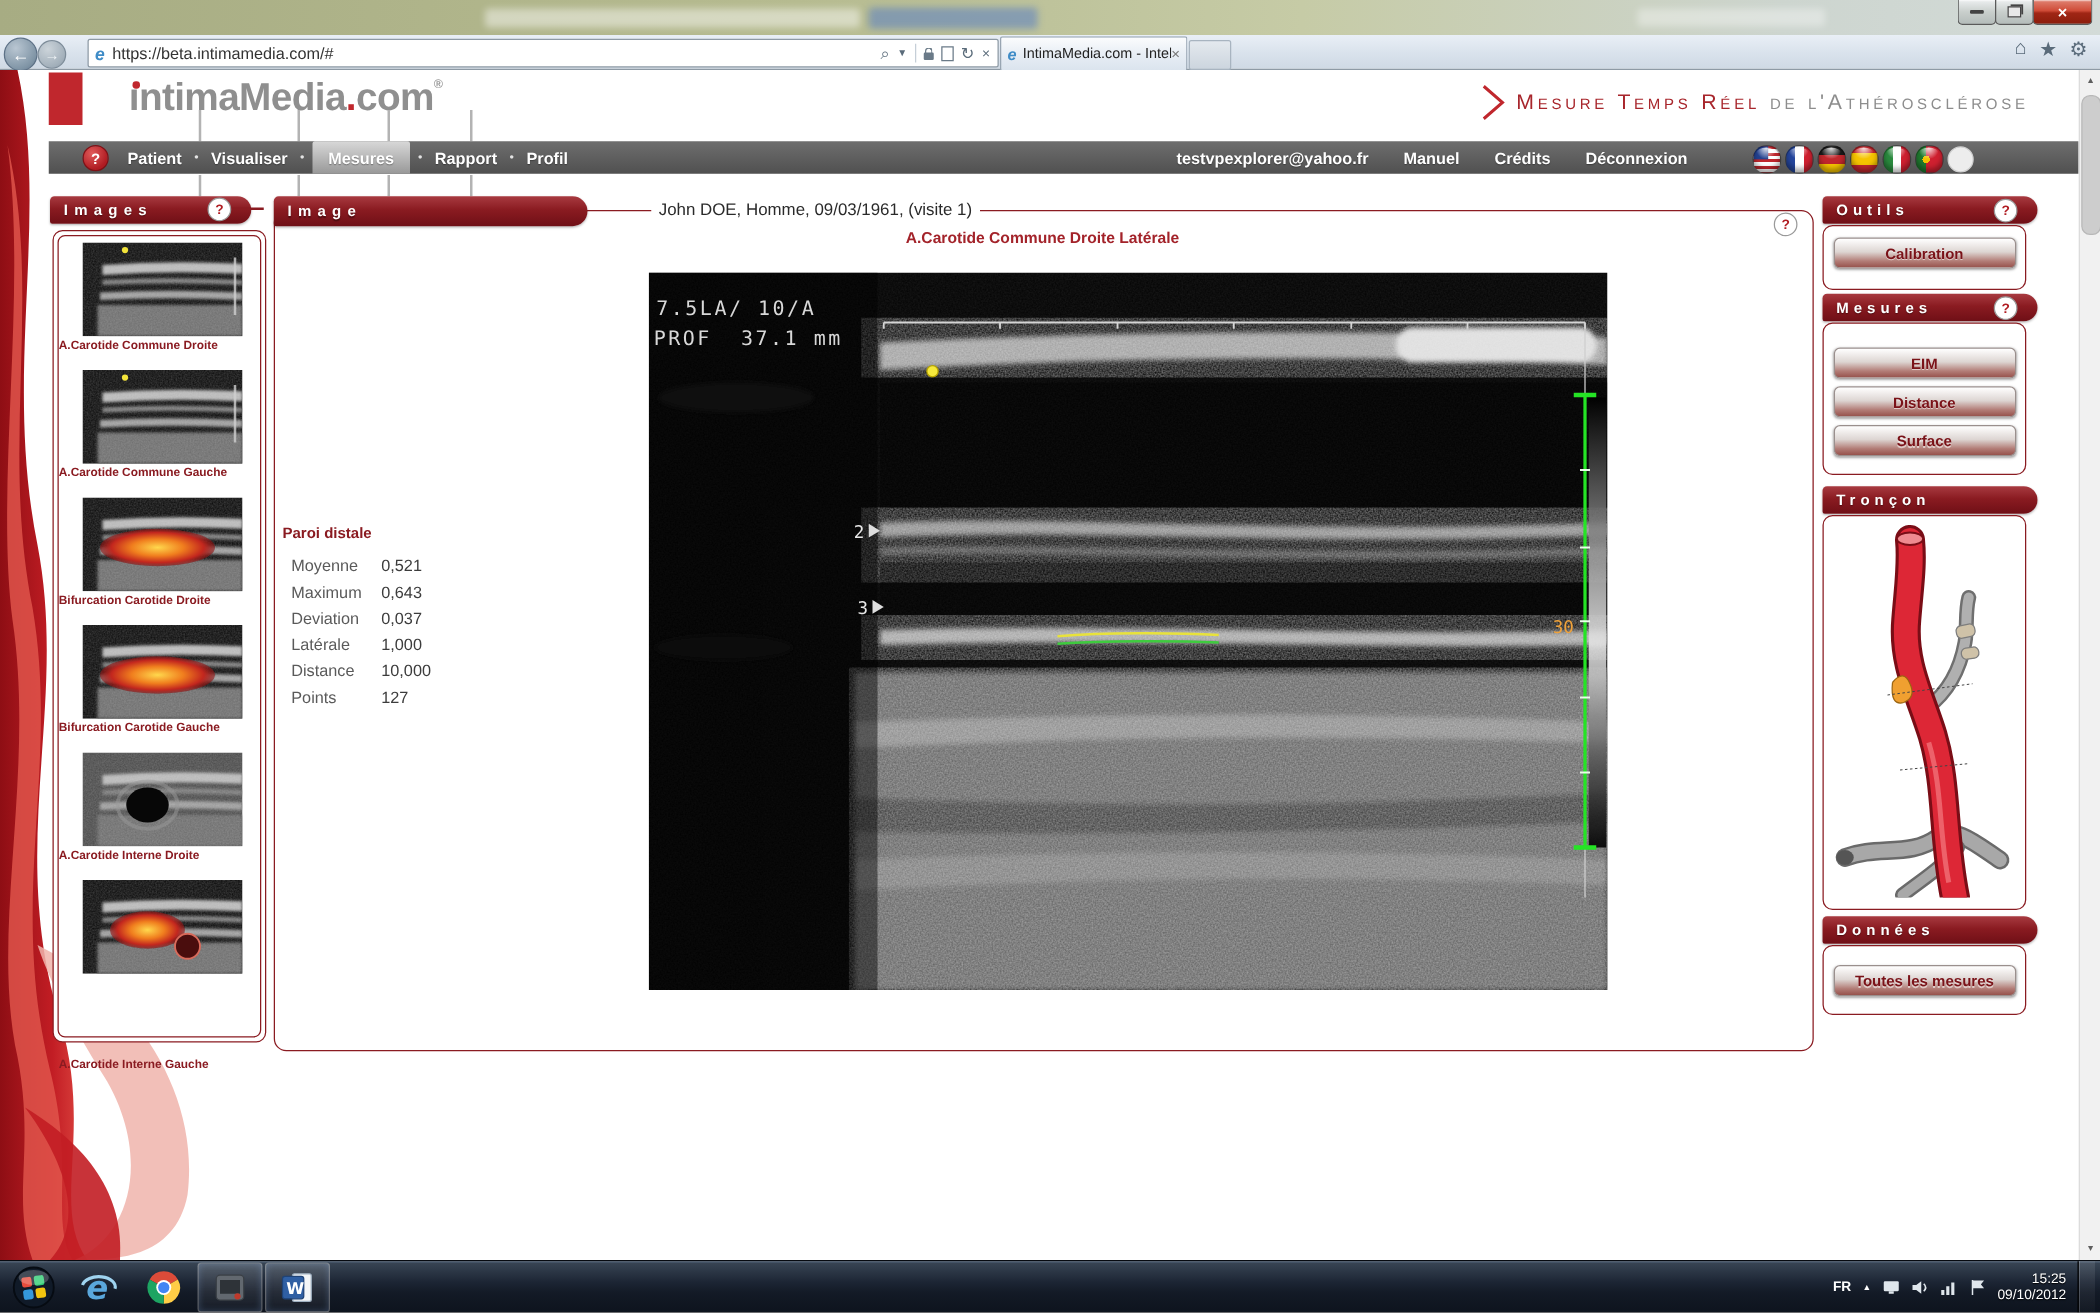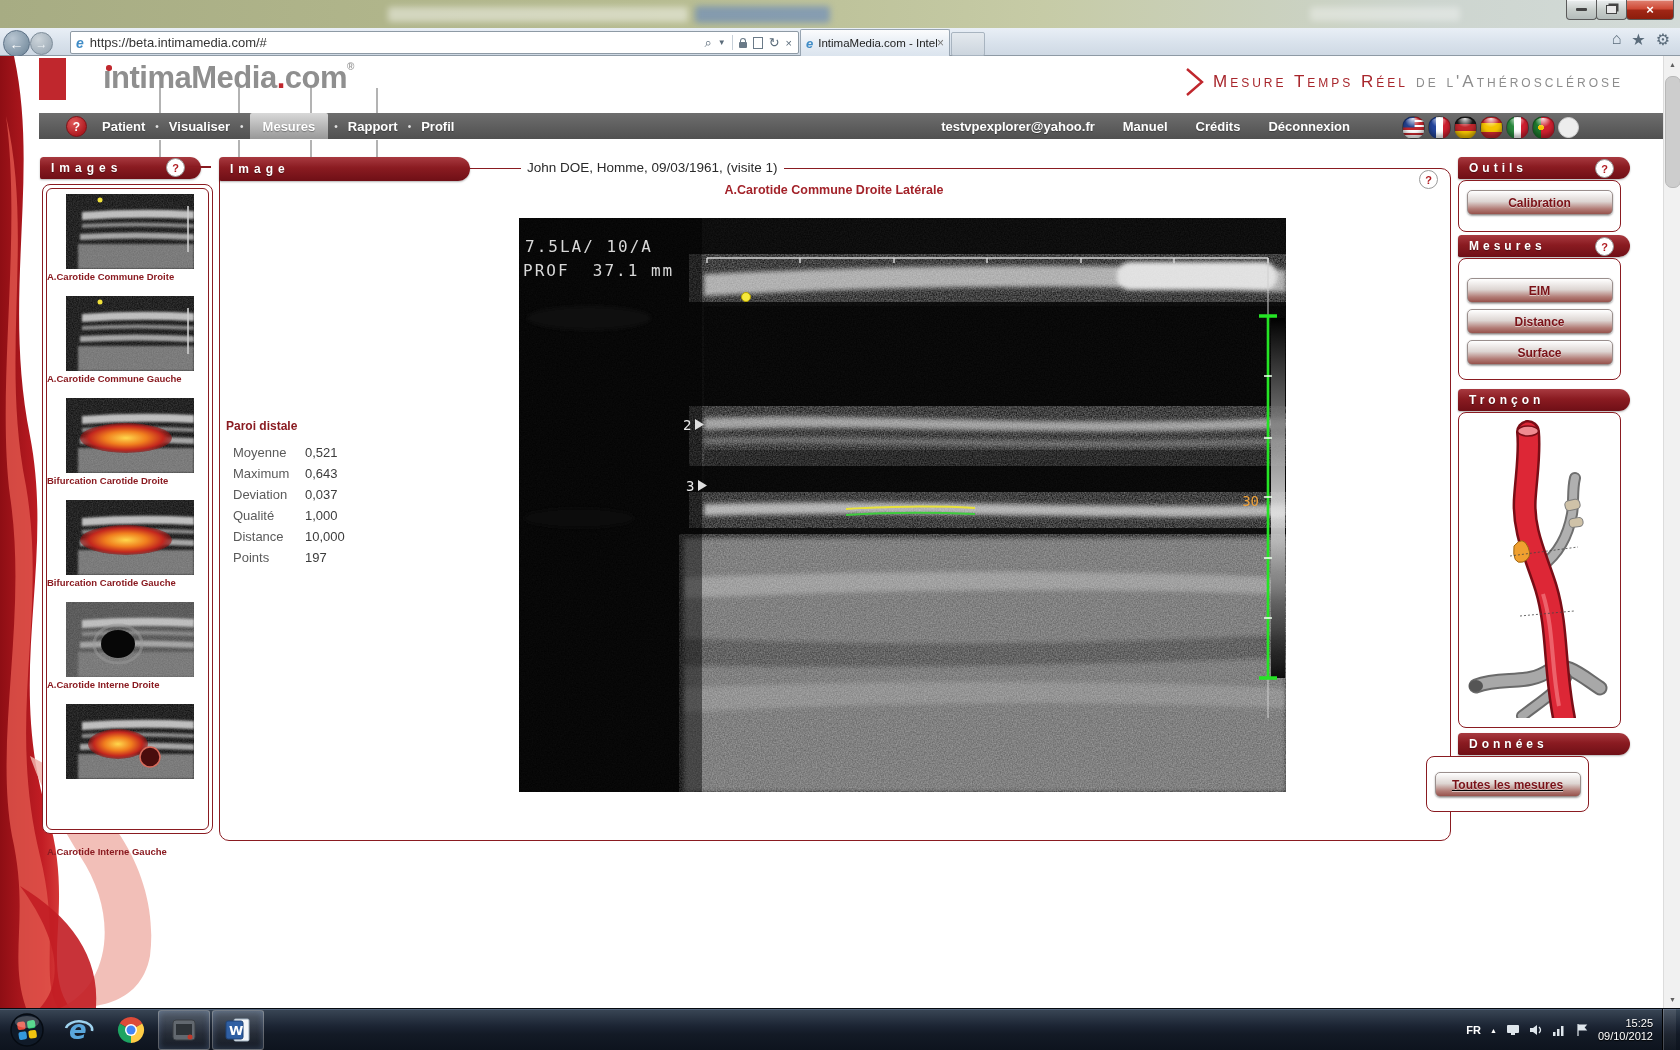--- a/index.html
+++ b/index.html
@@ -399,30 +399,30 @@
           </div>
           <div class="mrow">
             <span class="mlabel">Maximum</span>
             <span class="mvalue">0,643</span>
           </div>
           <div class="mrow">
             <span class="mlabel">Deviation</span>
             <span class="mvalue">0,037</span>
           </div>
           <div class="mrow">
-            <span class="mlabel">Qualité</span>
+            <span class="mlabel">Latérale</span>
             <span class="mvalue">1,000</span>
           </div>
           <div class="mrow">
             <span class="mlabel">Distance</span>
             <span class="mvalue">10,000</span>
           </div>
           <div class="mrow">
             <span class="mlabel">Points</span>
-            <span class="mvalue">197</span>
+            <span class="mvalue">127</span>
           </div>
         </div>
     </div>
 
     <div class="abs" id="ultrasound" style="left:519px;top:162px;width:767px;height:574px;"><svg width="767" height="574" viewBox="0 0 767 574">
   <defs>
     <filter id="usn">
               <feTurbulence type="fractalNoise" baseFrequency="0.75" numOctaves="2" seed="11"></feTurbulence>
               <feColorMatrix type="matrix" values="0 0 0 0 0.85 0 0 0 0 0.85 0 0 0 0 0.85 0 0 0 0.85 0"></feColorMatrix>
             </filter>
@@ -536,21 +536,21 @@
         <ellipse cx="66" cy="13" rx="10.5" ry="5" fill="#ef8a90" stroke="#7a0d16" stroke-width="1.5"></ellipse>
         <path d="M52,128 q 9,-11 14,1 q 5,11 -5,15 q -11,3 -9,-16" fill="#f0a030" stroke="#9c6510"></path>
         <path d="M48,138 L116,129" stroke="#444" stroke-width="0.8" stroke-dasharray="2,2"></path>
         <path d="M58,198 L112,193" stroke="#444" stroke-width="0.8" stroke-dasharray="2,2"></path>
       </svg>
     </div>
 
     <div class="abs banner" style="left:1458px;top:677px;width:161px;height:22px;">
       <span>Données</span>
     </div>
-    <div class="abs pborder" style="left:1426px;top:700px;width:161px;height:54px;text-decoration:underline;">
+    <div class="abs pborder" style="left:1458px;top:700px;width:161px;height:54px;">
       <div id="donneesbtns" style="padding-top:15px;display:flex;flex-direction:column;align-items:center;gap:6px;">
           <button class="rbtn" style="width: 146px; height: 25px;">Toutes les mesures</button>
         </div>
     </div>
   </div>
 
   <div class="abs" id="scrollbar">
     <div class="sarrow" style="top:0;">▲</div>
     <div id="sthumb"></div>
     <div class="sarrow" style="bottom:0;">▼</div>

